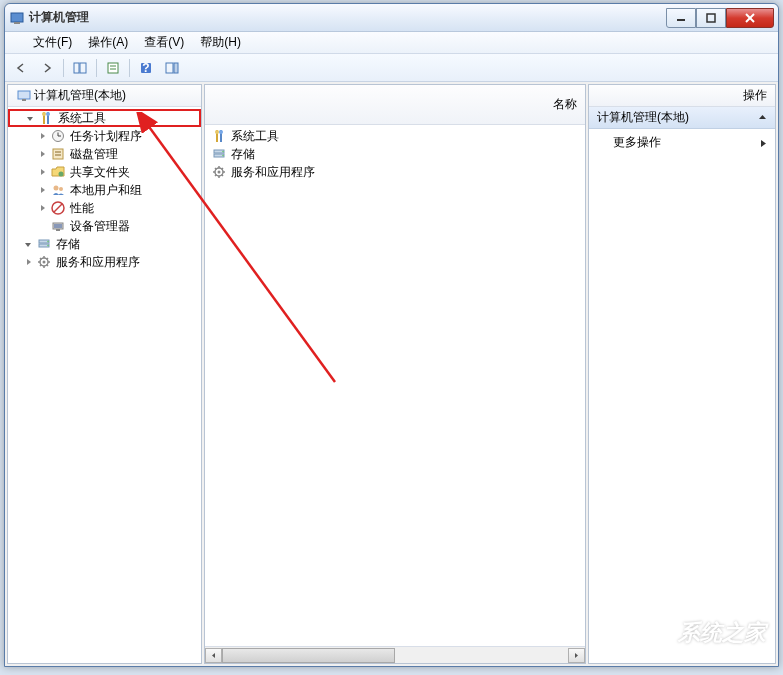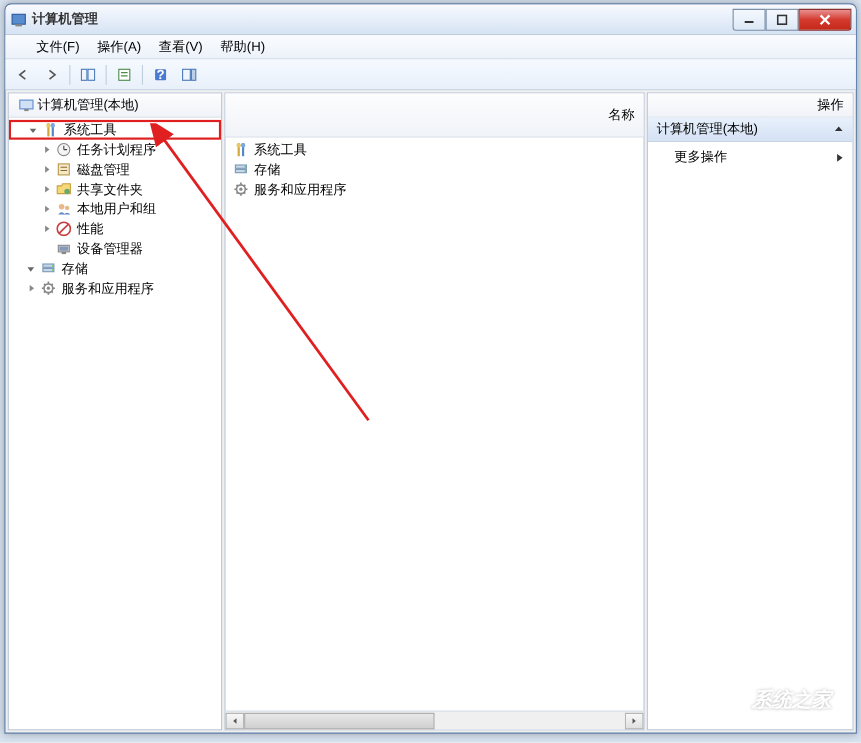--- a/index.html
+++ b/index.html
@@ -47,21 +47,21 @@
     .scroll-thumb { position: absolute; left: 0; width: 50%; height: 100%; background: linear-gradient(to bottom, #e8e8e8, #d0d0d0); border: 1px solid #a8a8a8; }
     
     .action-panel { width: 188px; background: #fff; border: 1px solid #b8c4d4; }
     .action-header { height: 22px; background: linear-gradient(to bottom, #fdfdfe, #f0f3f8); border-bottom: 1px solid #d8dee8; display: flex; align-items: center; padding: 0 8px; font-weight: normal; justify-content: flex-end; }
     .action-section { height: 22px; background: linear-gradient(to bottom, #e8f0fc, #d4e2f4); border-bottom: 1px solid #c0d0e4; display: flex; align-items: center; justify-content: space-between; padding: 0 8px; cursor: pointer; }
     .action-item { height: 22px; display: flex; align-items: flex-end; justify-content: space-between; padding: 0 8px 0 24px; cursor: pointer; }
     
     .annotation-arrow { position: absolute; top: 108px; left: 130px; pointer-events: none; z-index: 100; }
     
     .watermark { position: absolute; bottom: 8px; right: 12px; opacity: 0.55; pointer-events: none; display: flex; align-items: center; gap: 4px; }
-    .watermark-text { color: #fff; font-size: 18px; font-weight: bold; font-style: italic; text-shadow: 0 0 3px rgba(0,0,0,0.5); text-decoration: underline; }
+    .watermark-text { color: #fff; font-size: 22px; font-weight: bold; font-style: italic; text-shadow: 0 0 3px rgba(0,0,0,0.5); }
     .watermark-sub { color: #fff; font-size: 9px; }
   </style>
 </head>
 <body>
 
 <div class="window">
 
   <div class="titlebar">
     <span class="titlebar-icon">
       <svg width="16" height="16" viewBox="0 0 16 16">

